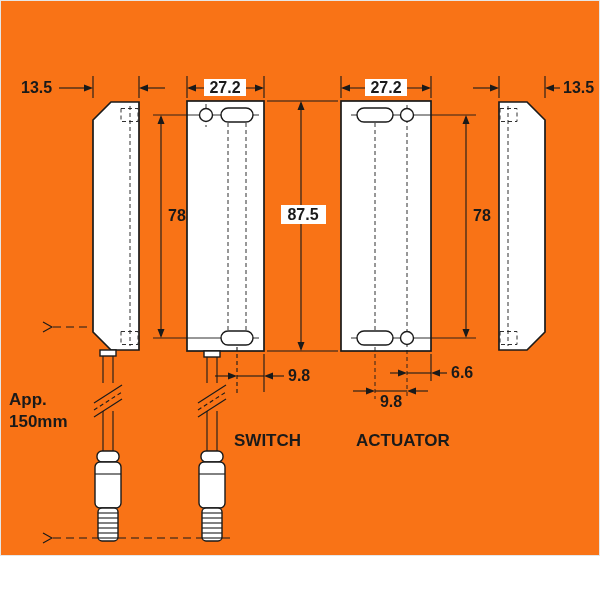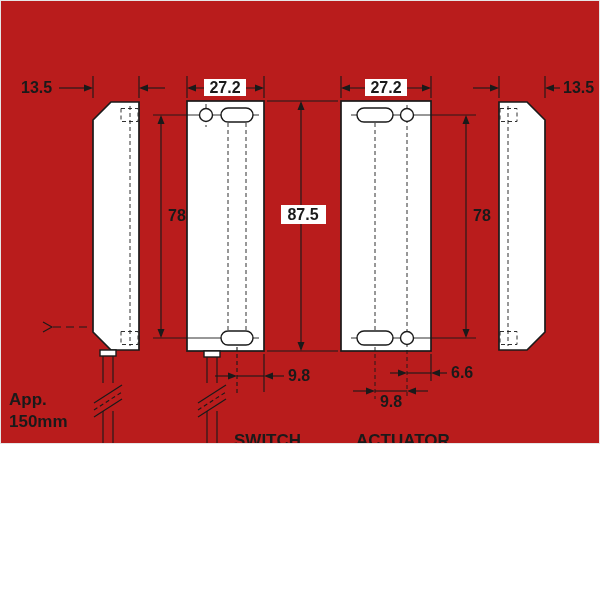--- a/index.html
+++ b/index.html
@@ -1,17 +1,17 @@
 <!DOCTYPE html>
 <html><head>
 <meta charset="utf-8">
 <style>
   html,body{margin:0;padding:0;background:#ffffff;}
   .canvas{
-    width:600px;height:444px;position:relative;background:#b91c1c;
+    width:600px;height:556px;position:relative;background:#f97316;
     border:1px solid #e6e6e6;box-sizing:border-box;overflow:hidden;
     font-family:"Liberation Sans", sans-serif;
     padding-left:7px;
   }
   svg{position:absolute;left:0;top:0;}
   svg line, svg rect, svg circle, svg polygon, svg polyline, svg path{
     stroke:#1a1a1a; fill:none; stroke-linecap:butt;
   }
   .body{stroke-width:1.7; fill:#ffffff;}
   .hole{stroke-width:1.4; fill:#ffffff;}

